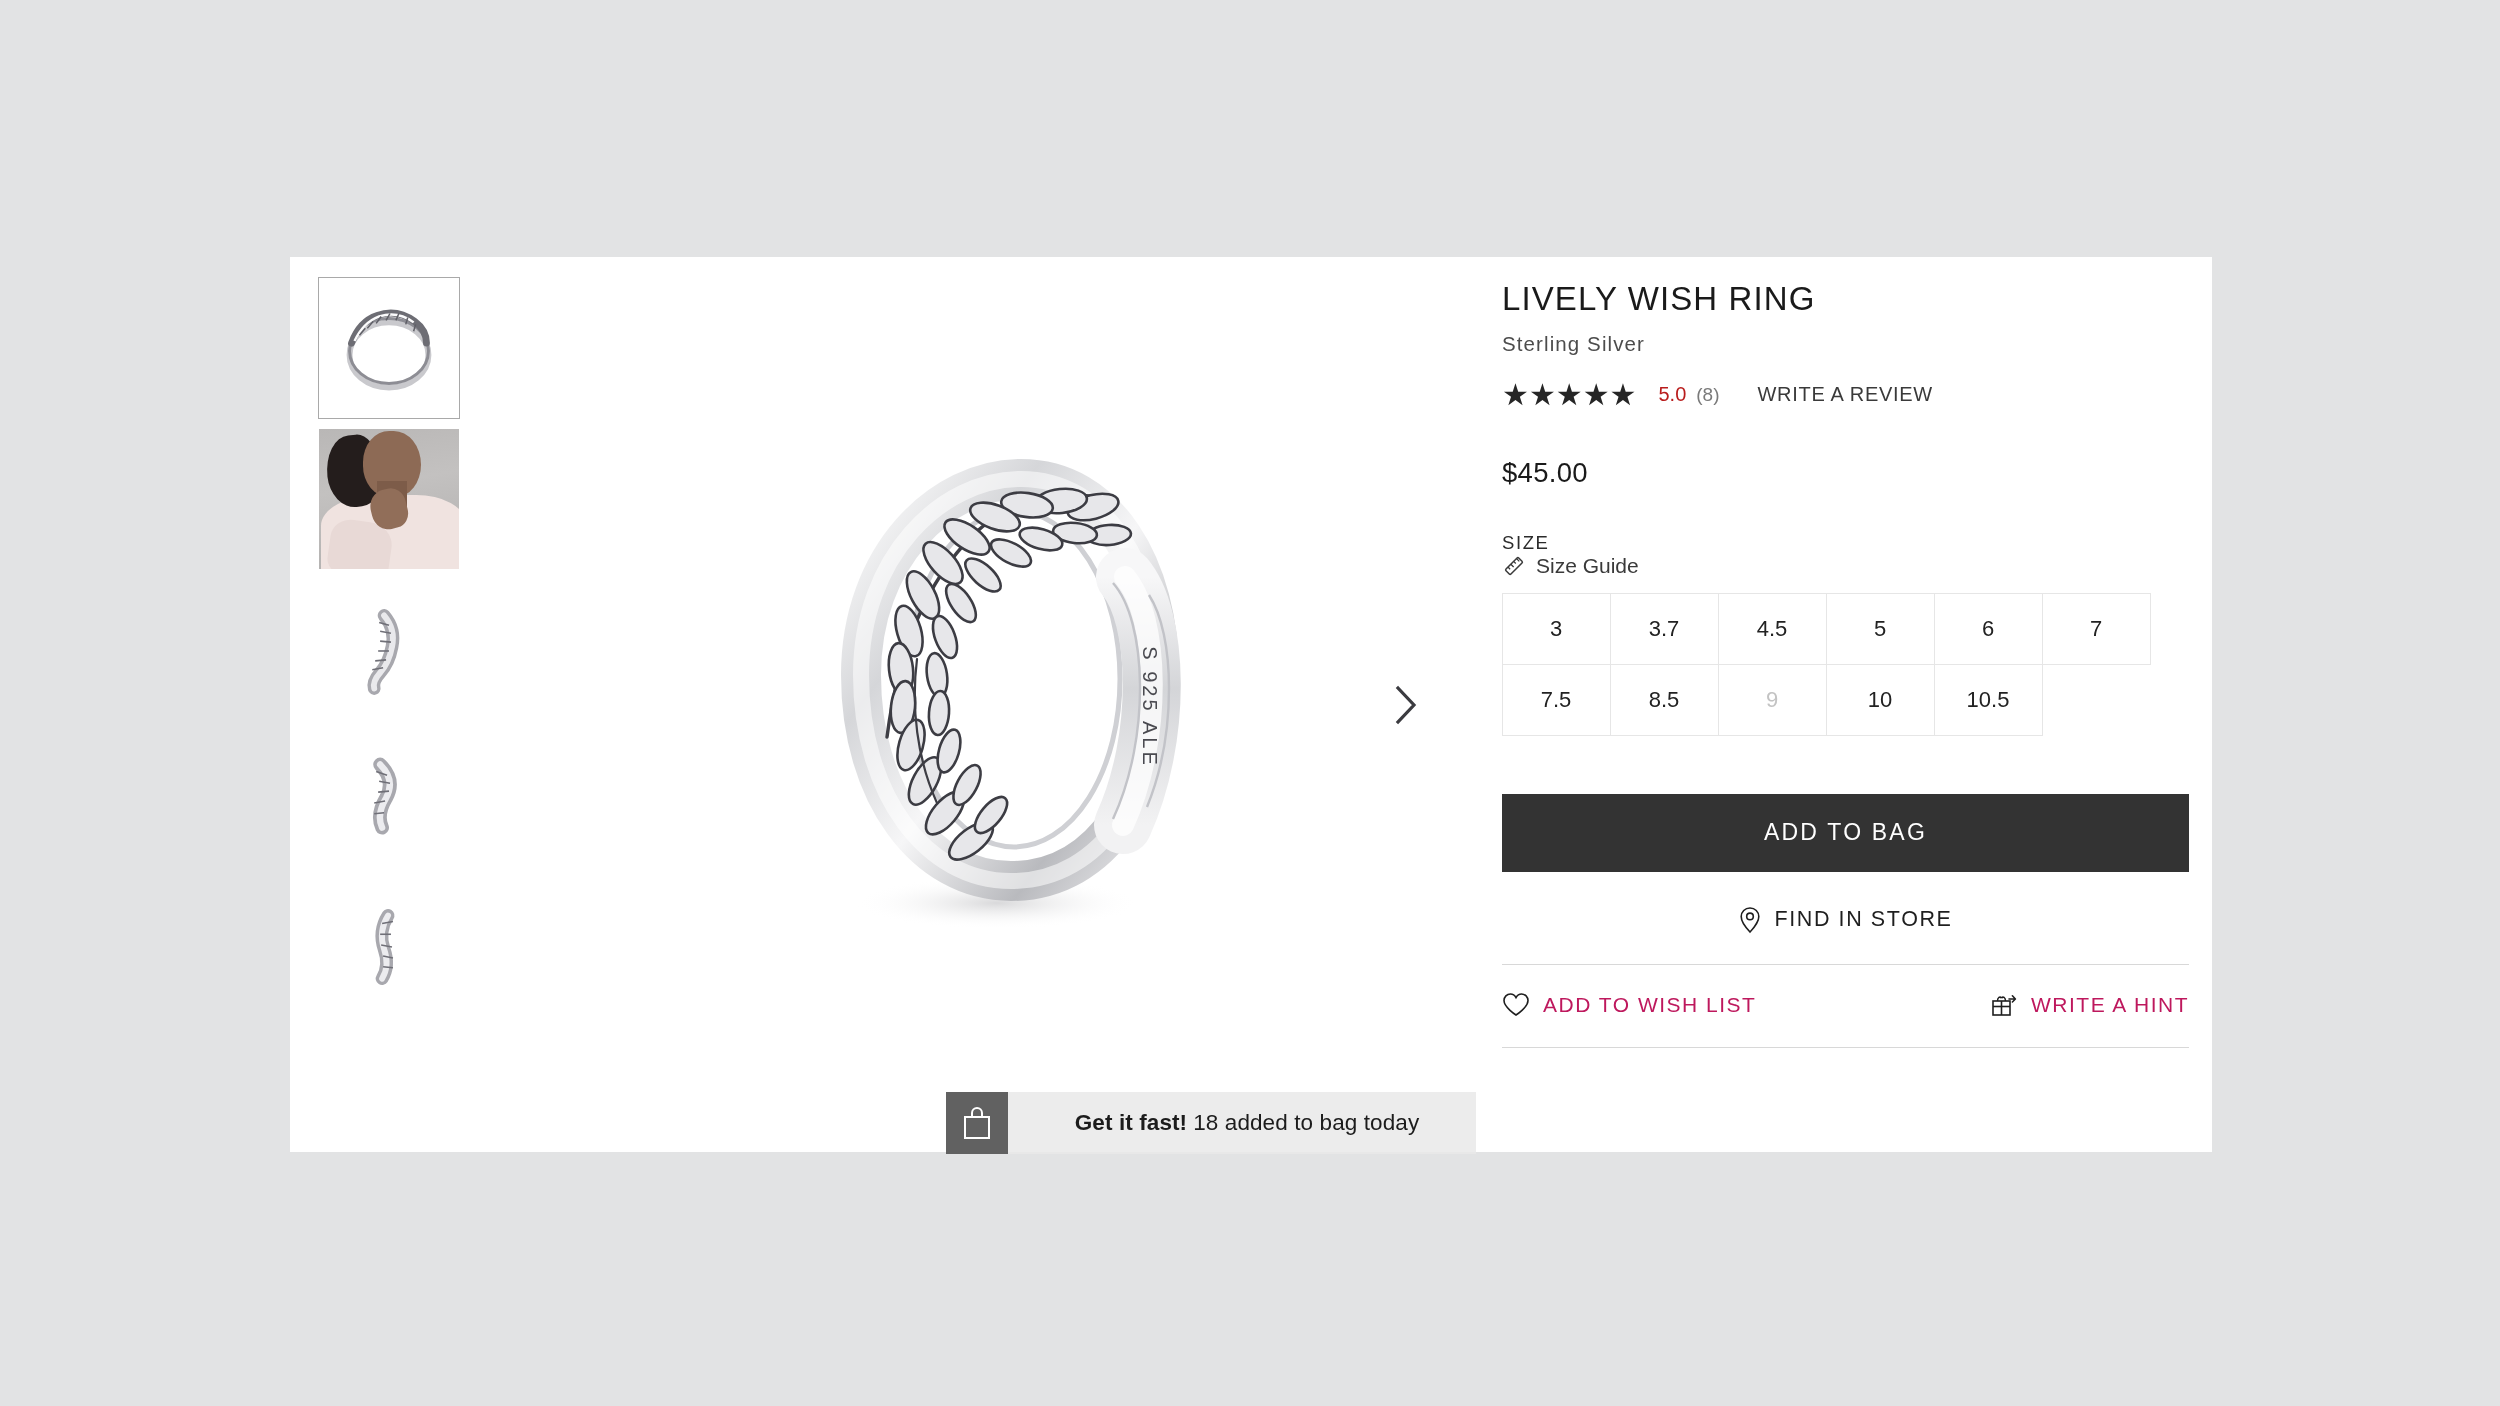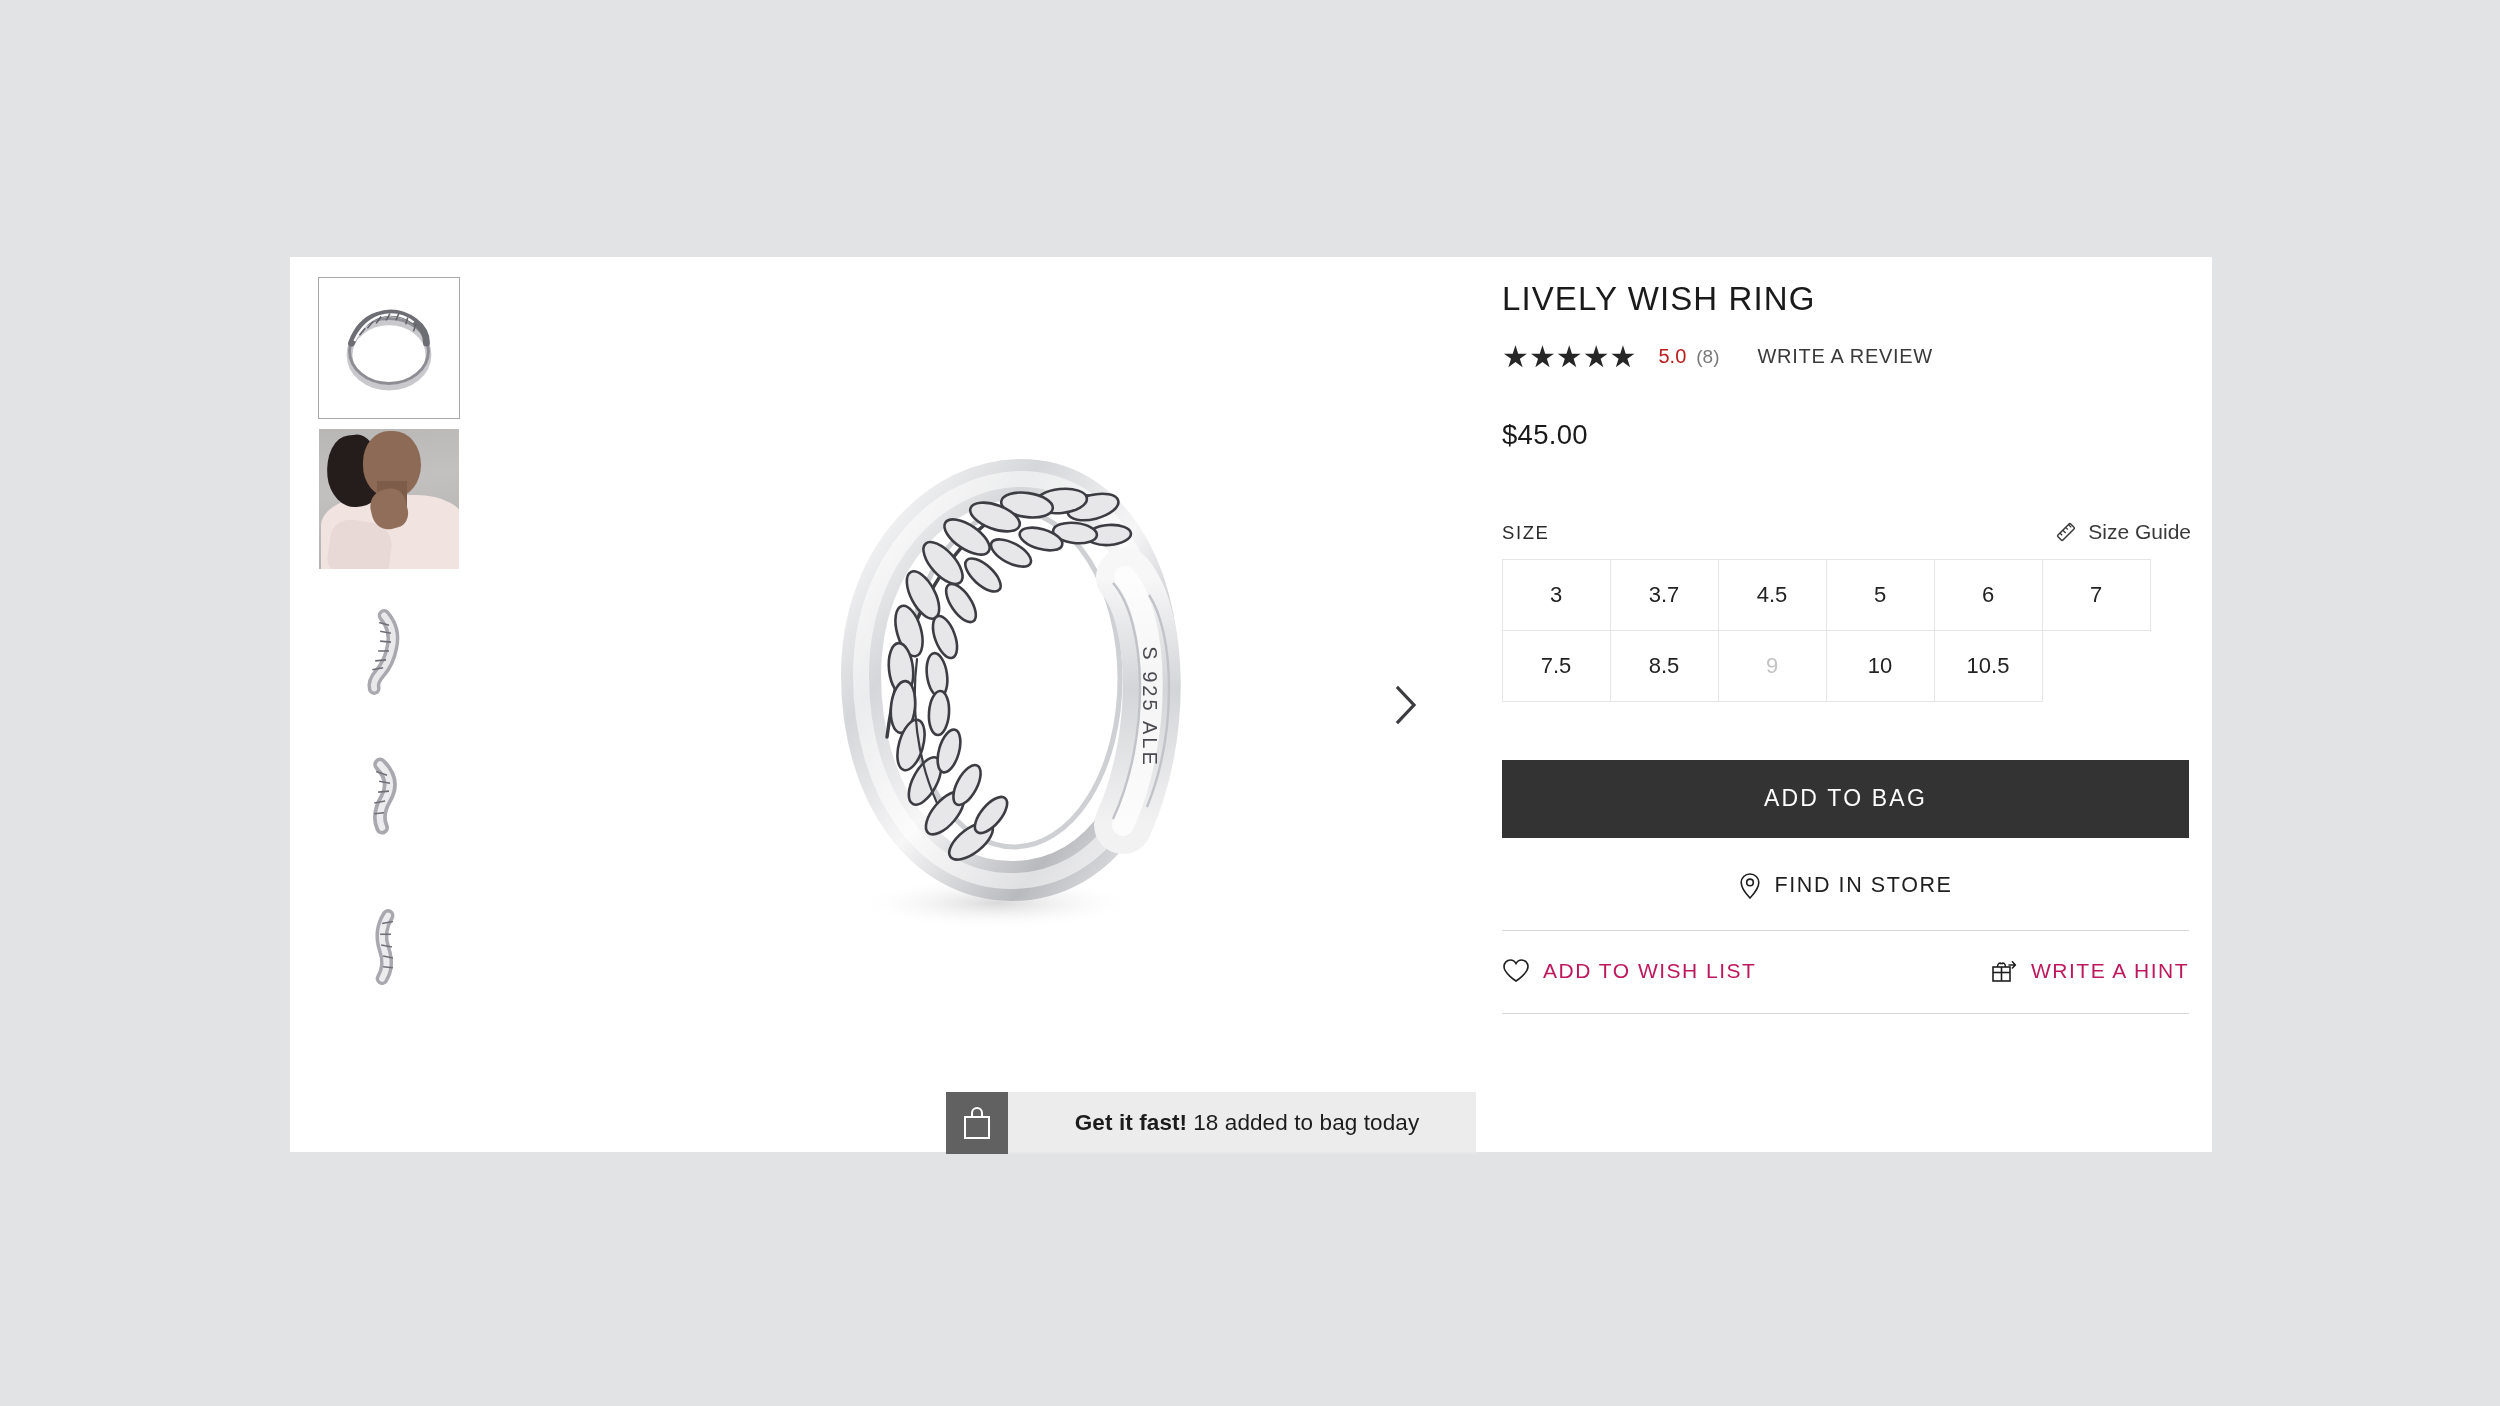--- a/index.html
+++ b/index.html
@@ -244,24 +244,24 @@
   }
 
   .p-price {
     margin-top: 48px;
     font-size: 27.5px;
     color: #1a1a1a;
     letter-spacing: .3px;
   }
 
   .size-head {
-    margin-top: 69px;
-    display: flex;
-    align-items: flex-end;
+    margin-top: 43px;
+    display: flex;
     justify-content: space-between;
+    flex-direction: column;
   }
   .size-label {
     font-size: 18.5px;
     letter-spacing: 1.6px;
     color: #2b2b2b;
   }
   .size-guide {
     display: inline-flex;
     align-items: center;
     gap: 10px;
@@ -554,20 +554,21 @@
         </div>
       </div>
 
     </div>
   </div>
 
   <div class="details">
     <div class="dt-inner">
 
       <h1 class="p-title">LIVELY WISH RING</h1>
+      <div class="p-subtitle">Sterling Silver</div>
 
       <div class="rating-row">
         <span class="stars">★★★★★</span>
         <span class="rating-score">5.0</span>
         <span class="rating-count">(8)</span>
         <button class="write-review">WRITE A REVIEW</button>
       </div>
 
       <div class="p-price">$45.00</div>
 

